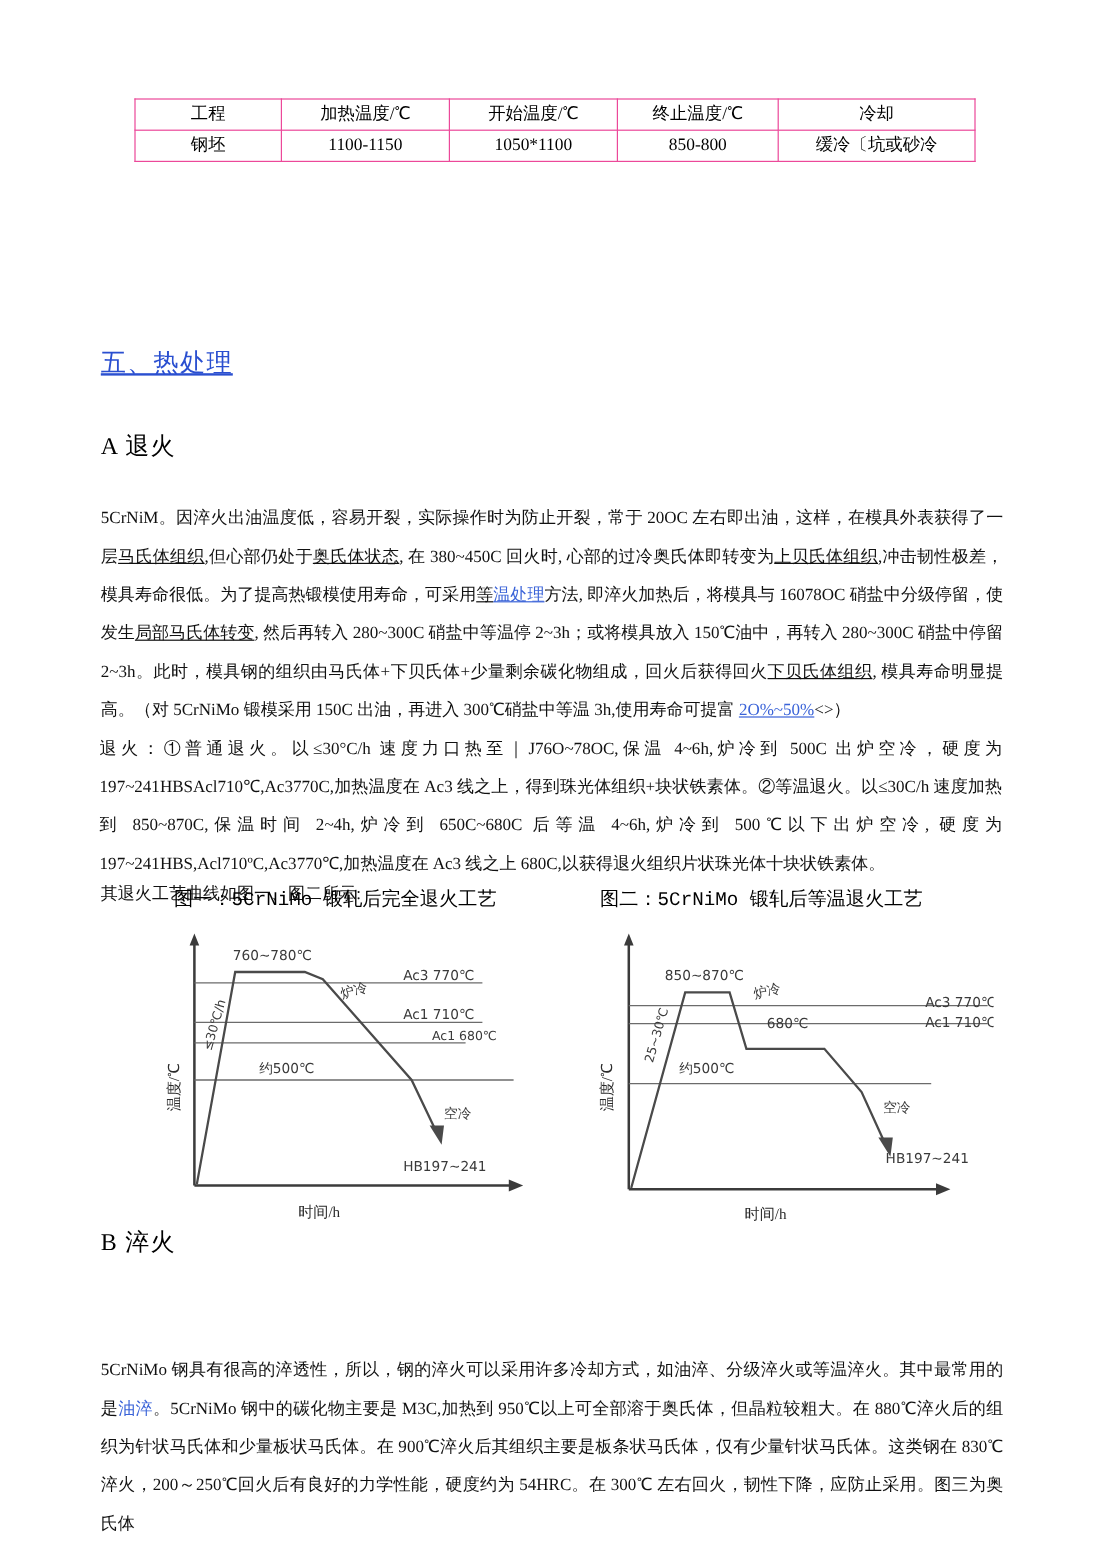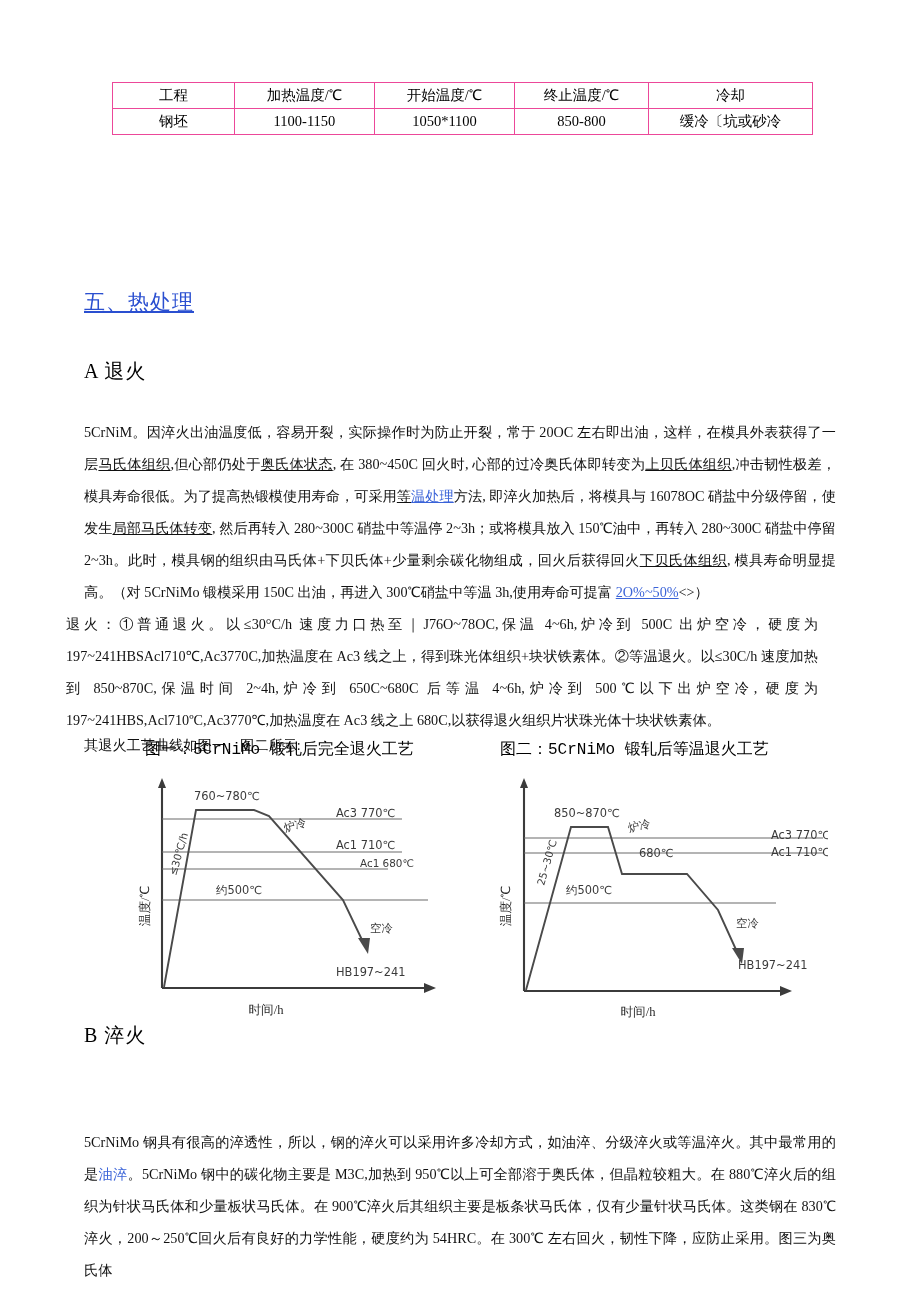--- a/index.html
+++ b/index.html
@@ -108,21 +108,21 @@
     position: absolute;
     font-size: 14.2px;
     line-height: 32px;
     text-align: justify;
     text-justify: inter-ideograph;
     font-family: "Liberation Serif", serif;
     color: #111;
     margin-top: 40px;
   }
   #para-anneal { left: 84px; top: 376px; width: 752px; }
-  #para-anneal2 { left: 66px; top: 568px; width: 752px; }
+  #para-anneal2 { left: 83px; top: 568px; width: 752px; }
   #para-curve-intro { left: 84px; top: 689px; width: 752px; }
   #para-quench { left: 84px; top: 1086px; width: 752px; }
 
   .lnk { color: #3a63d8; text-decoration: underline; }
   .lnk-plain { color: #3a63d8; }
 
   
   .fig-caption {
     position: absolute;
     font-size: 16px;

